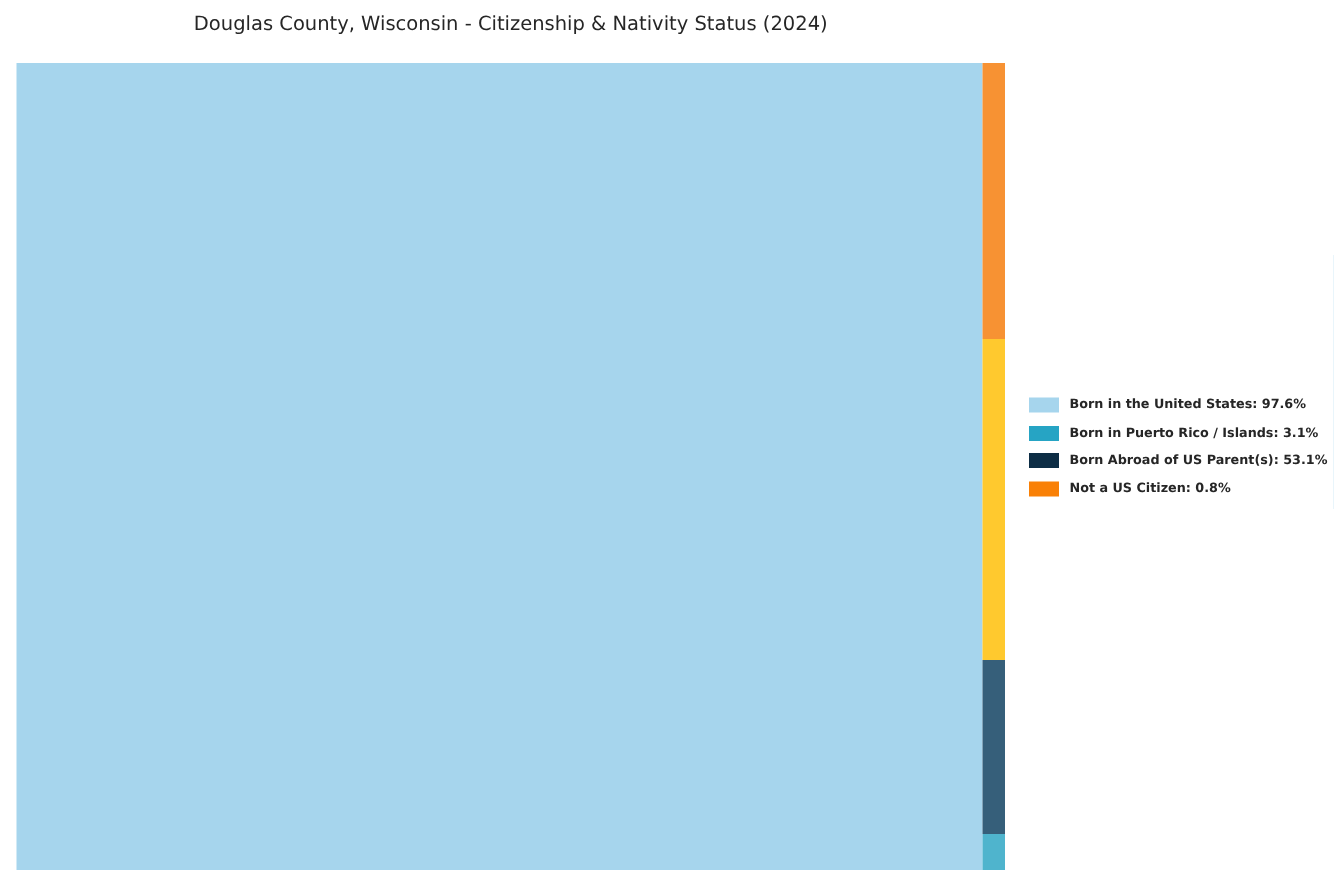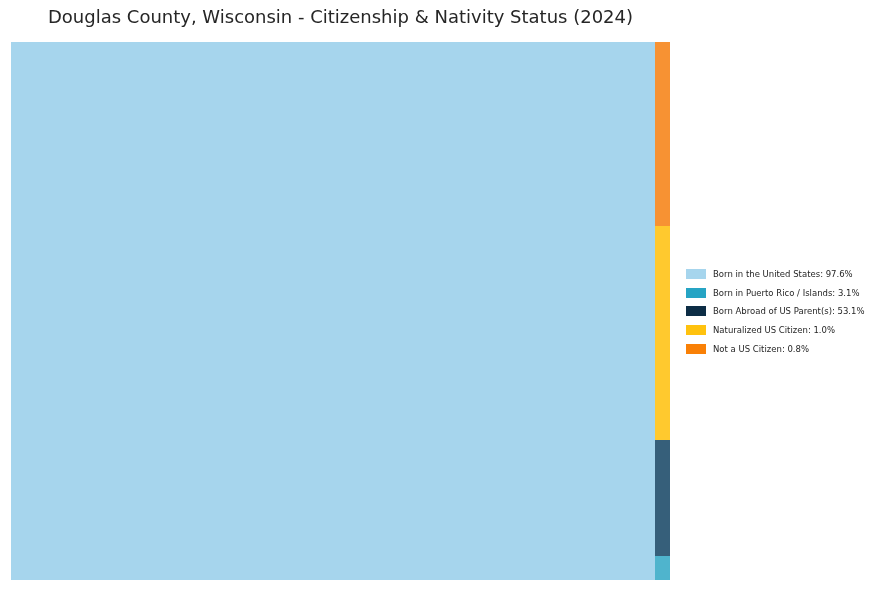--- a/index.html
+++ b/index.html
@@ -15,21 +15,21 @@
     font-family: "DejaVu Sans", "Liberation Sans", sans-serif;
     color: #262626;
   }
 
   #chart-title {
     position: absolute;
     left: 0;
     top: 9px;
     width: 681px;
     text-align: center;
-    font-size: 18px;
+    font-size: 13px;
     line-height: 16px;
     color: #262626;
     white-space: nowrap;
   }
 
   #plot-area {
     position: absolute;
     left: 11px;
     top: 42px;
     width: 659px;
@@ -76,22 +76,23 @@
   }
 
   #legend {
     position: absolute;
     left: 686px;
     top: 265px;
     width: 196px;
   }
   .legend-row {
     display: flex;
-    align-items: center;
+    align-items: flex-start;
     height: 18.6px;
+    font-weight: bold;
   }
   .legend-swatch {
     width: 20px;
     height: 10px;
     flex: 0 0 20px;
   }
   .legend-label {
     margin-left: 7px;
     font-size: 8.5px;
     line-height: 10px;
@@ -123,20 +124,16 @@
   </div>
   <div class="legend-row">
     <span class="legend-swatch" style="background:#26a4c4;"></span>
     <span class="legend-label">Born in Puerto Rico / Islands: 3.1%</span>
   </div>
   <div class="legend-row">
     <span class="legend-swatch" style="background:#0d2d45;"></span>
     <span class="legend-label">Born Abroad of US Parent(s): 53.1%</span>
   </div>
   <div class="legend-row">
-    <span class="legend-swatch" style="background:#ffc20e;"></span>
-    <span class="legend-label">Naturalized US Citizen: 1.0%</span>
-  </div>
-  <div class="legend-row">
     <span class="legend-swatch" style="background:#f98006;"></span>
     <span class="legend-label">Not a US Citizen: 0.8%</span>
   </div>
 </div>
 
 </body></html>

